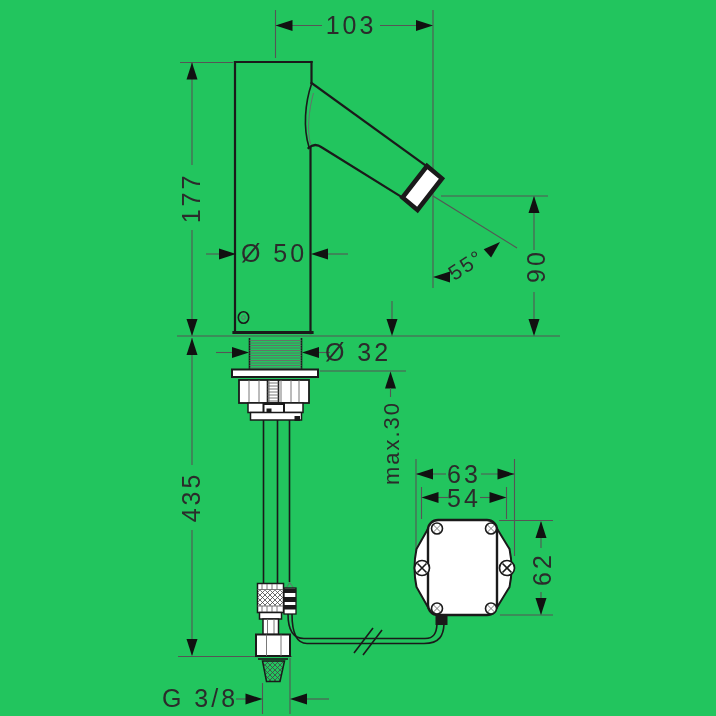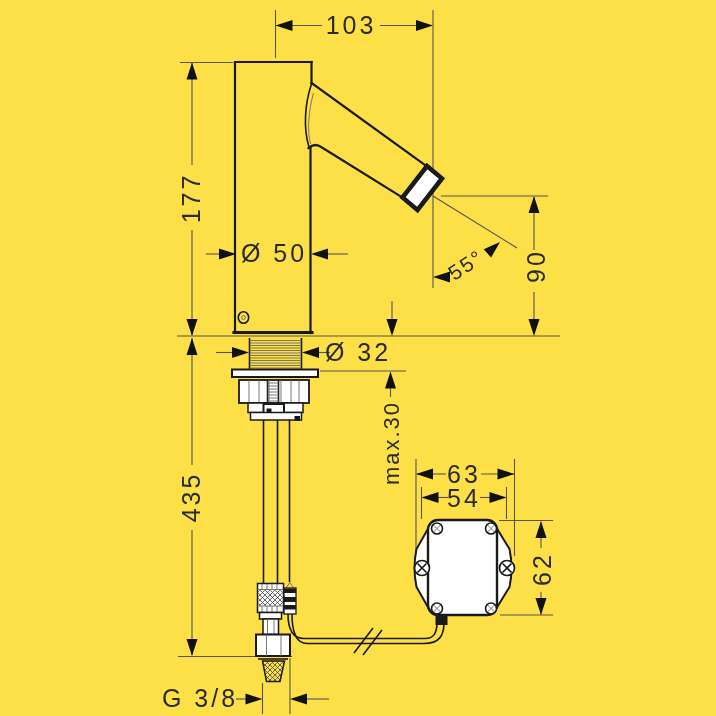--- a/index.html
+++ b/index.html
@@ -1,16 +1,16 @@
 <!DOCTYPE html>
 <html><head>
 <meta charset="utf-8">
 <style>
   html,body{margin:0;padding:0;background:#ffffff;}
-  .stage{width:716px;height:716px;background:#fde047;position:relative;overflow:hidden;}
+  .stage{width:716px;height:716px;background:#22c55e;position:relative;overflow:hidden;}
   svg{display:block;}
   .outline{stroke:#1a1a1a;stroke-width:2.2;fill:none;stroke-linecap:square;}
   .thick{stroke:#1a1a1a;stroke-width:3.2;fill:none;stroke-linecap:square;}
   .mid{stroke:#1a1a1a;stroke-width:1.6;fill:none;}
   .thin{stroke:#555;stroke-width:1.1;fill:none;}
   .hair{stroke:#6a6a6a;stroke-width:0.9;fill:none;}
   .whitefill{fill:#ffffff;}
   .arrow{fill:#111;stroke:none;}
   .dark{fill:#1a1a1a;stroke:none;}
   text{font-family:"Liberation Sans","DejaVu Sans",sans-serif;fill:#2b2b2b;letter-spacing:3px;}

